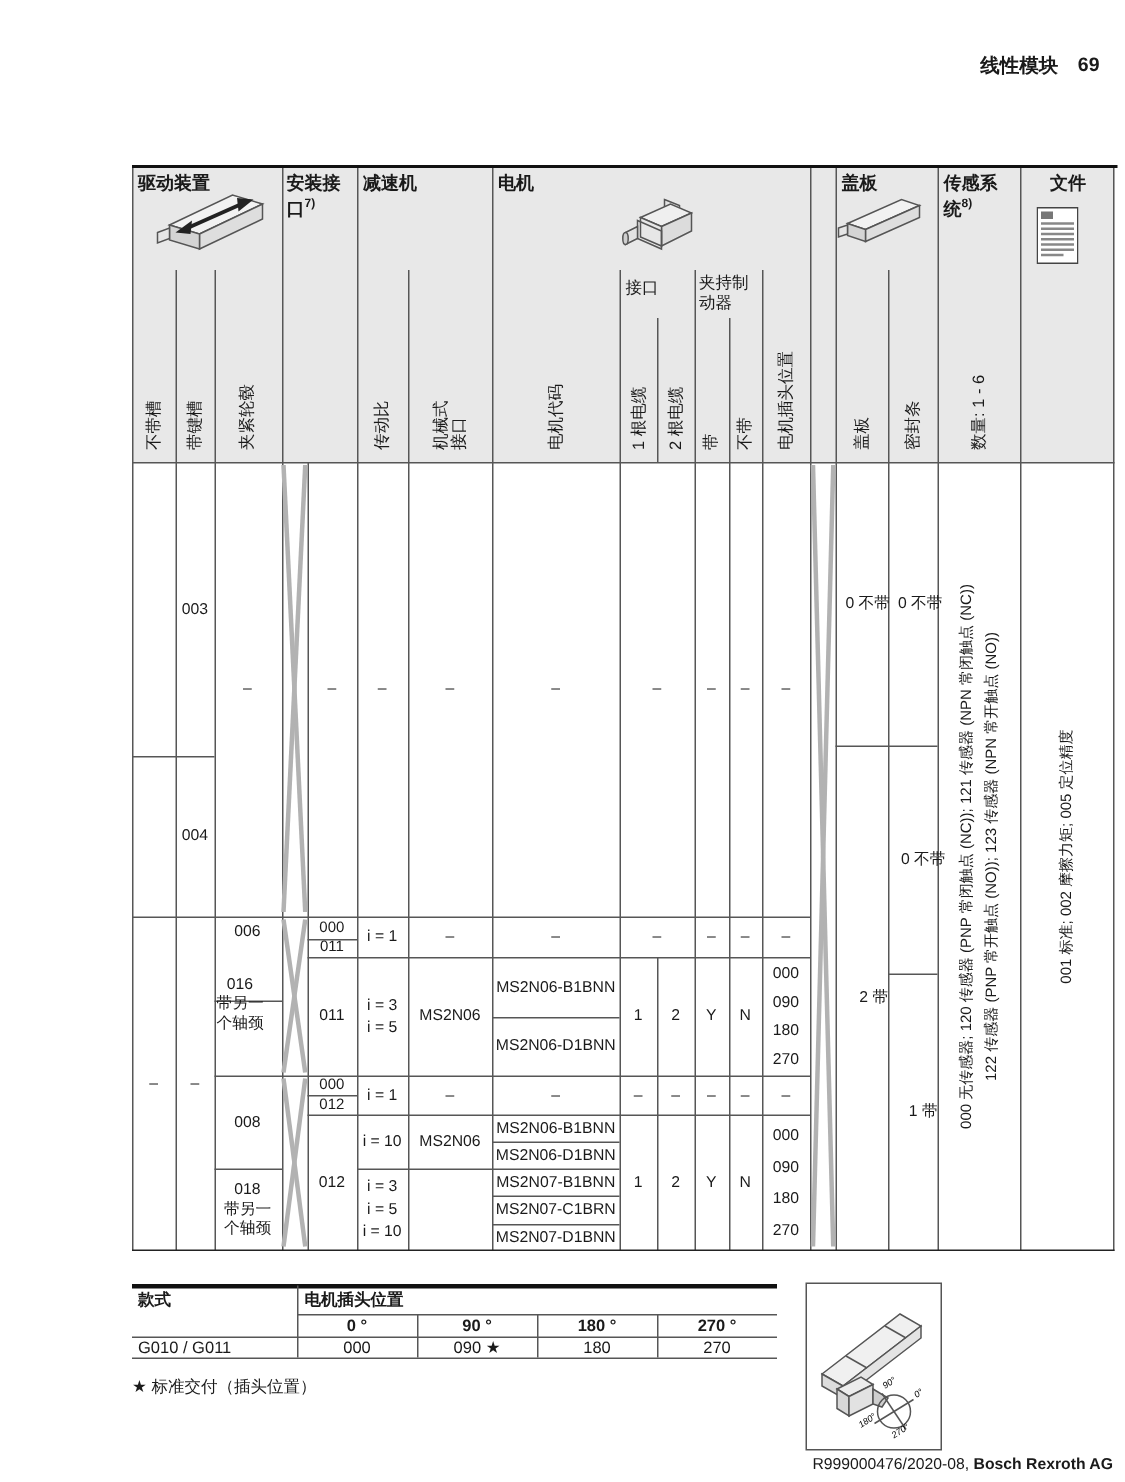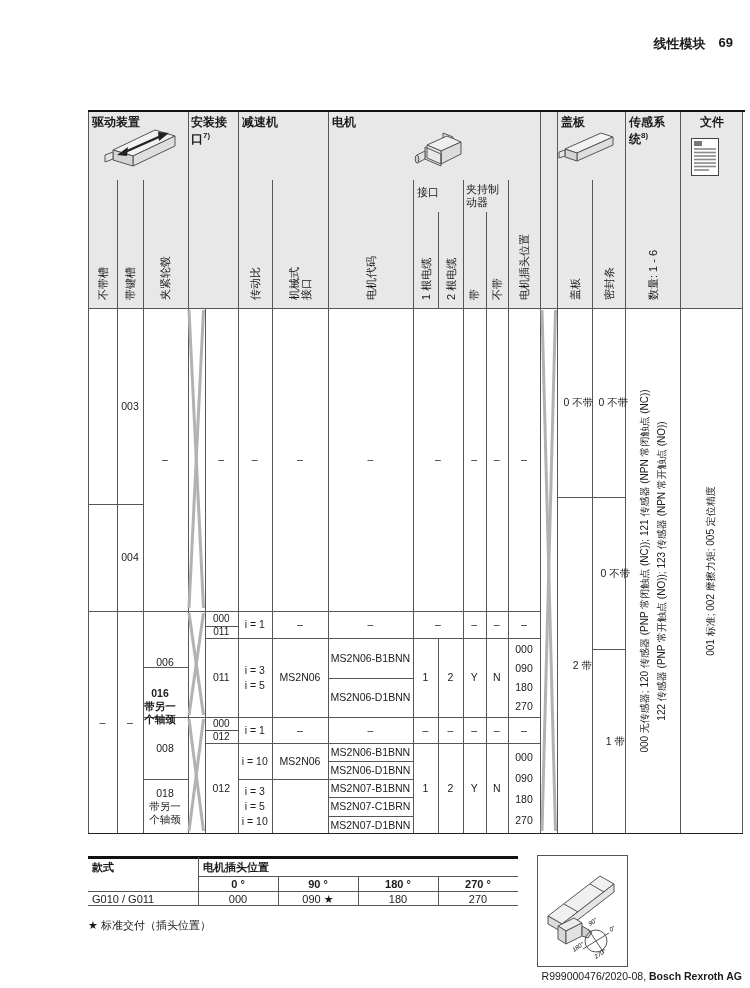--- a/index.html
+++ b/index.html
@@ -190,22 +190,22 @@
       <span style="display:block;">122 传感器 (PNP 常开触点 (NO)); 123 传感器 (NPN 常开触点 (NO))</span>
     </div>
   </div>
   <div style="position:absolute; left:680px; top:308px; width:62px; height:526px;">
     <div class="vcenter">001 标准; 002 摩擦力矩; 005 定位精度</div>
   </div>
 
   <div class="cell" style="left:88px; top:611px; width:29px; height:223px;">–</div>
   <div class="cell" style="left:117px; top:611px; width:26px; height:223px;">–</div>
 
-  <div class="cell" style="left:143px; top:634px; width:44px; height:56px;">006</div>
-  <div class="cell col" style="left:143px; top:681px; width:34px; height:50px;font-weight:bold;">
+  <div class="cell" style="left:143px; top:593px; width:44px; height:56px;">006</div>
+  <div class="cell col" style="left:143px; top:644px; width:34px; height:50px;">
     <span>016</span>
       <span class="pre">带另一
 个轴颈</span>
   </div>
   <div class="cell" style="left:143px; top:717px; width:44px; height:62px;">008</div>
   <div class="cell col" style="left:143px; top:779px; width:44px; height:55px;">
     <span>018</span>
       <span class="pre">带另一
 个轴颈</span>
   </div>

